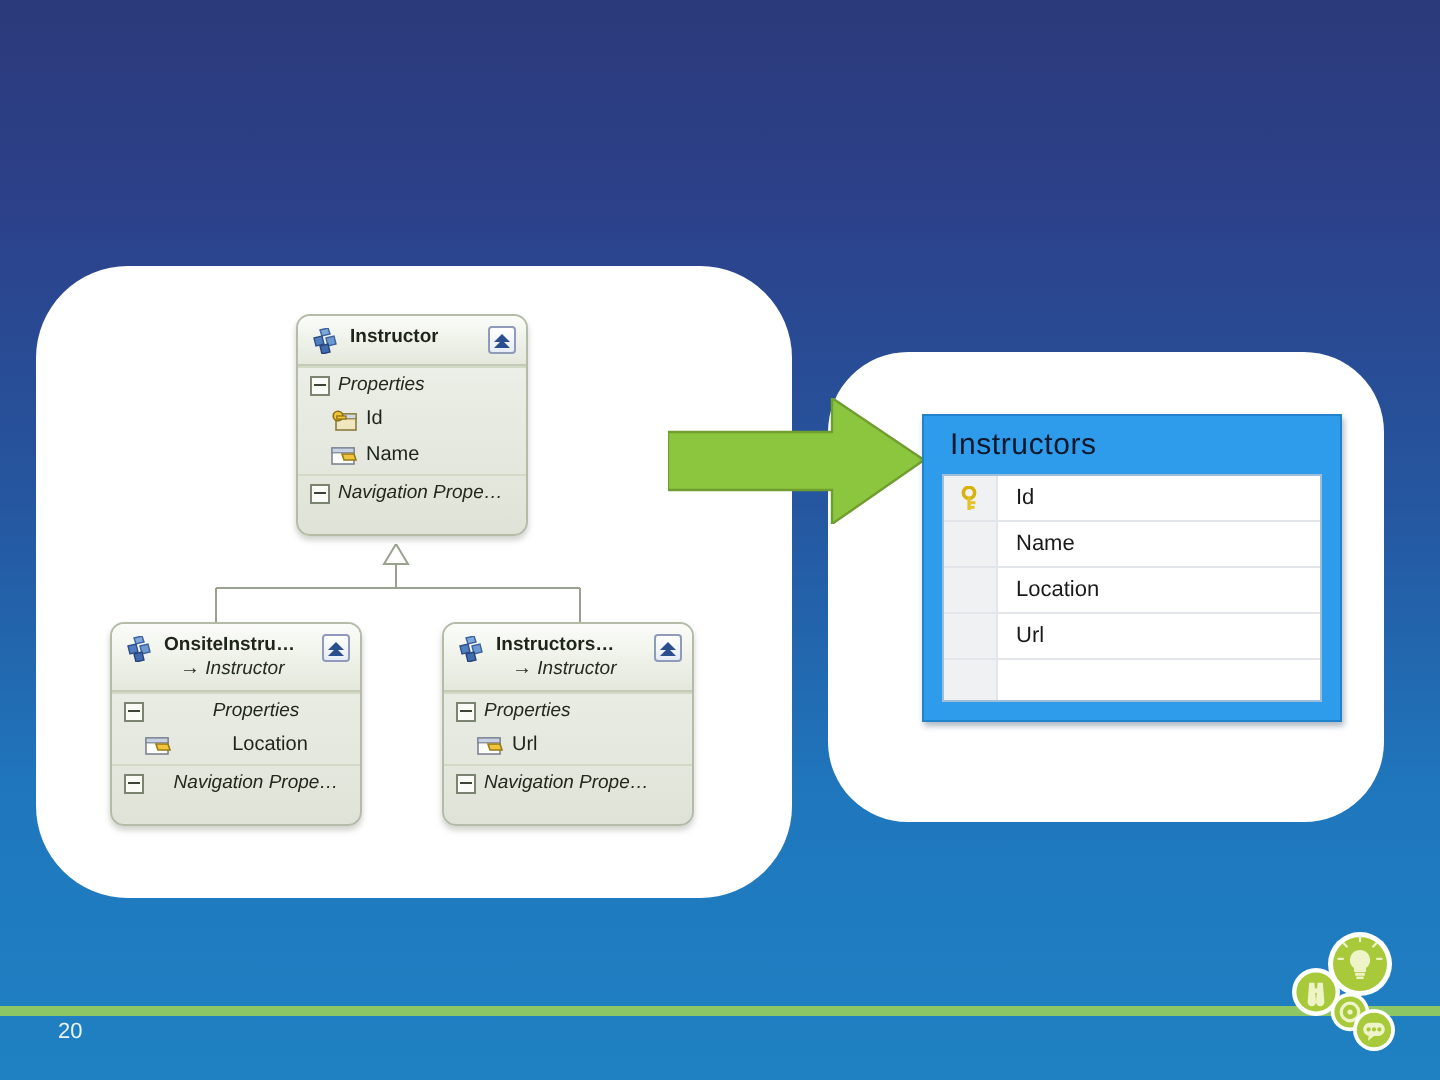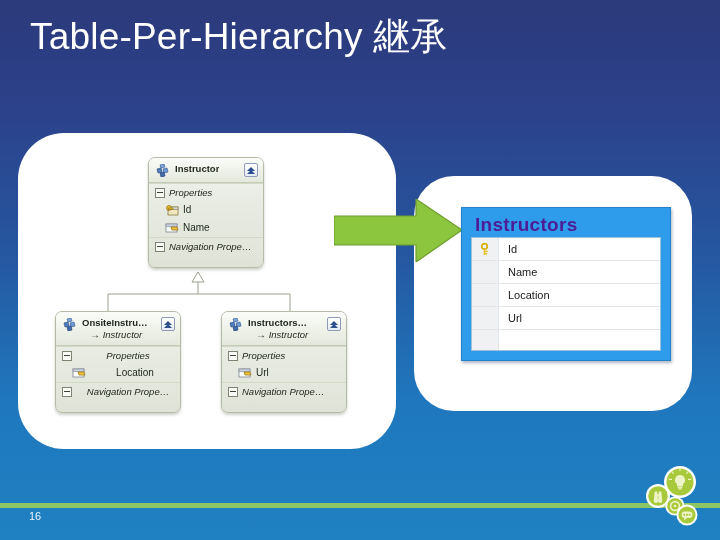--- a/index.html
+++ b/index.html
@@ -96,22 +96,22 @@
   
   .conn{position:absolute;left:50px;top:272px;width:310px;height:46px;}
 
   
   .tbl{
     position:absolute;left:461px;top:207px;width:208px;height:152px;
     background:#2e9ceb;border:1px solid #2283cc;
     box-shadow:1px 2px 3px rgba(20,50,80,.35);
   }
   .tbl-title{
-    position:absolute;left:13px;top:6px;font-size:19px;font-weight:bold;
-    color:#4c1d95;letter-spacing:.3px;
+    position:absolute;left:13px;top:6px;font-size:15px;font-weight:normal;
+    color:#0f172a;letter-spacing:.3px;
   }
   .tbl-body{
     position:absolute;left:9px;top:29px;right:9px;bottom:9px;
     background:#ffffff;border:1px solid #9fbfd8;overflow:hidden;
   }
   .trow{
     position:relative;height:22px;line-height:22px;
     border-bottom:1px solid #e2e6ea;
   }
   .tgutter{
@@ -126,21 +126,20 @@
   .greenline{position:absolute;left:0;top:503px;width:720px;height:5px;background:#8dc765;}
   .pageno{position:absolute;left:29px;top:510px;font-size:11px;color:#eaf3fb;}
 
   .logo{position:absolute;left:644px;top:464px;width:62px;height:62px;}
 </style>
 </head>
 <body>
 
 <div class="slide">
 
-  <div class="title">Table-Per-Hierarchy 継承</div>
 
   <div class="card card-left"></div>
 
   <div class="card card-right"></div>
 
   <svg class="conn" viewBox="0 0 310 46">
     <polygon points="148,0 142,10 154,10" fill="#ffffff" stroke="#9aa18f" stroke-width="1"></polygon>
     <line x1="148" y1="10" x2="148" y2="22" stroke="#9aa18f" stroke-width="1"></line>
     <line x1="58" y1="22" x2="240" y2="22" stroke="#9aa18f" stroke-width="1"></line>
     <line x1="58" y1="22" x2="58" y2="42" stroke="#9aa18f" stroke-width="1"></line>
@@ -284,21 +283,21 @@
         <span class="tgutter"></span>
         <span class="tlbl">Url</span>
       </div>
       <div class="trow blank">
         <span class="tgutter"></span>
       </div>
     </div>
   </div>
 
   <div class="greenline"></div>
-  <div class="pageno">16</div>
+  <div class="pageno">20</div>
 
   <svg class="logo" viewBox="0 0 62 62">
     <g>
       <circle cx="36" cy="18" r="16" fill="#ffffff"></circle>
       <circle cx="36" cy="18" r="13.5" fill="#a8c93a"></circle>
       <g>
         <path d="M36 11 a5 5 0 0 0 -3 9 v2 h6 v-2 a5 5 0 0 0 -3 -9 z" fill="#eef4c8"></path>
         <rect x="33.6" y="22.4" width="4.8" height="1.5" fill="#eef4c8"></rect>
         <rect x="34.2" y="24.3" width="3.6" height="1.2" fill="#eef4c8"></rect>
         <g stroke="#eef4c8" stroke-width="1.1" stroke-linecap="round">

